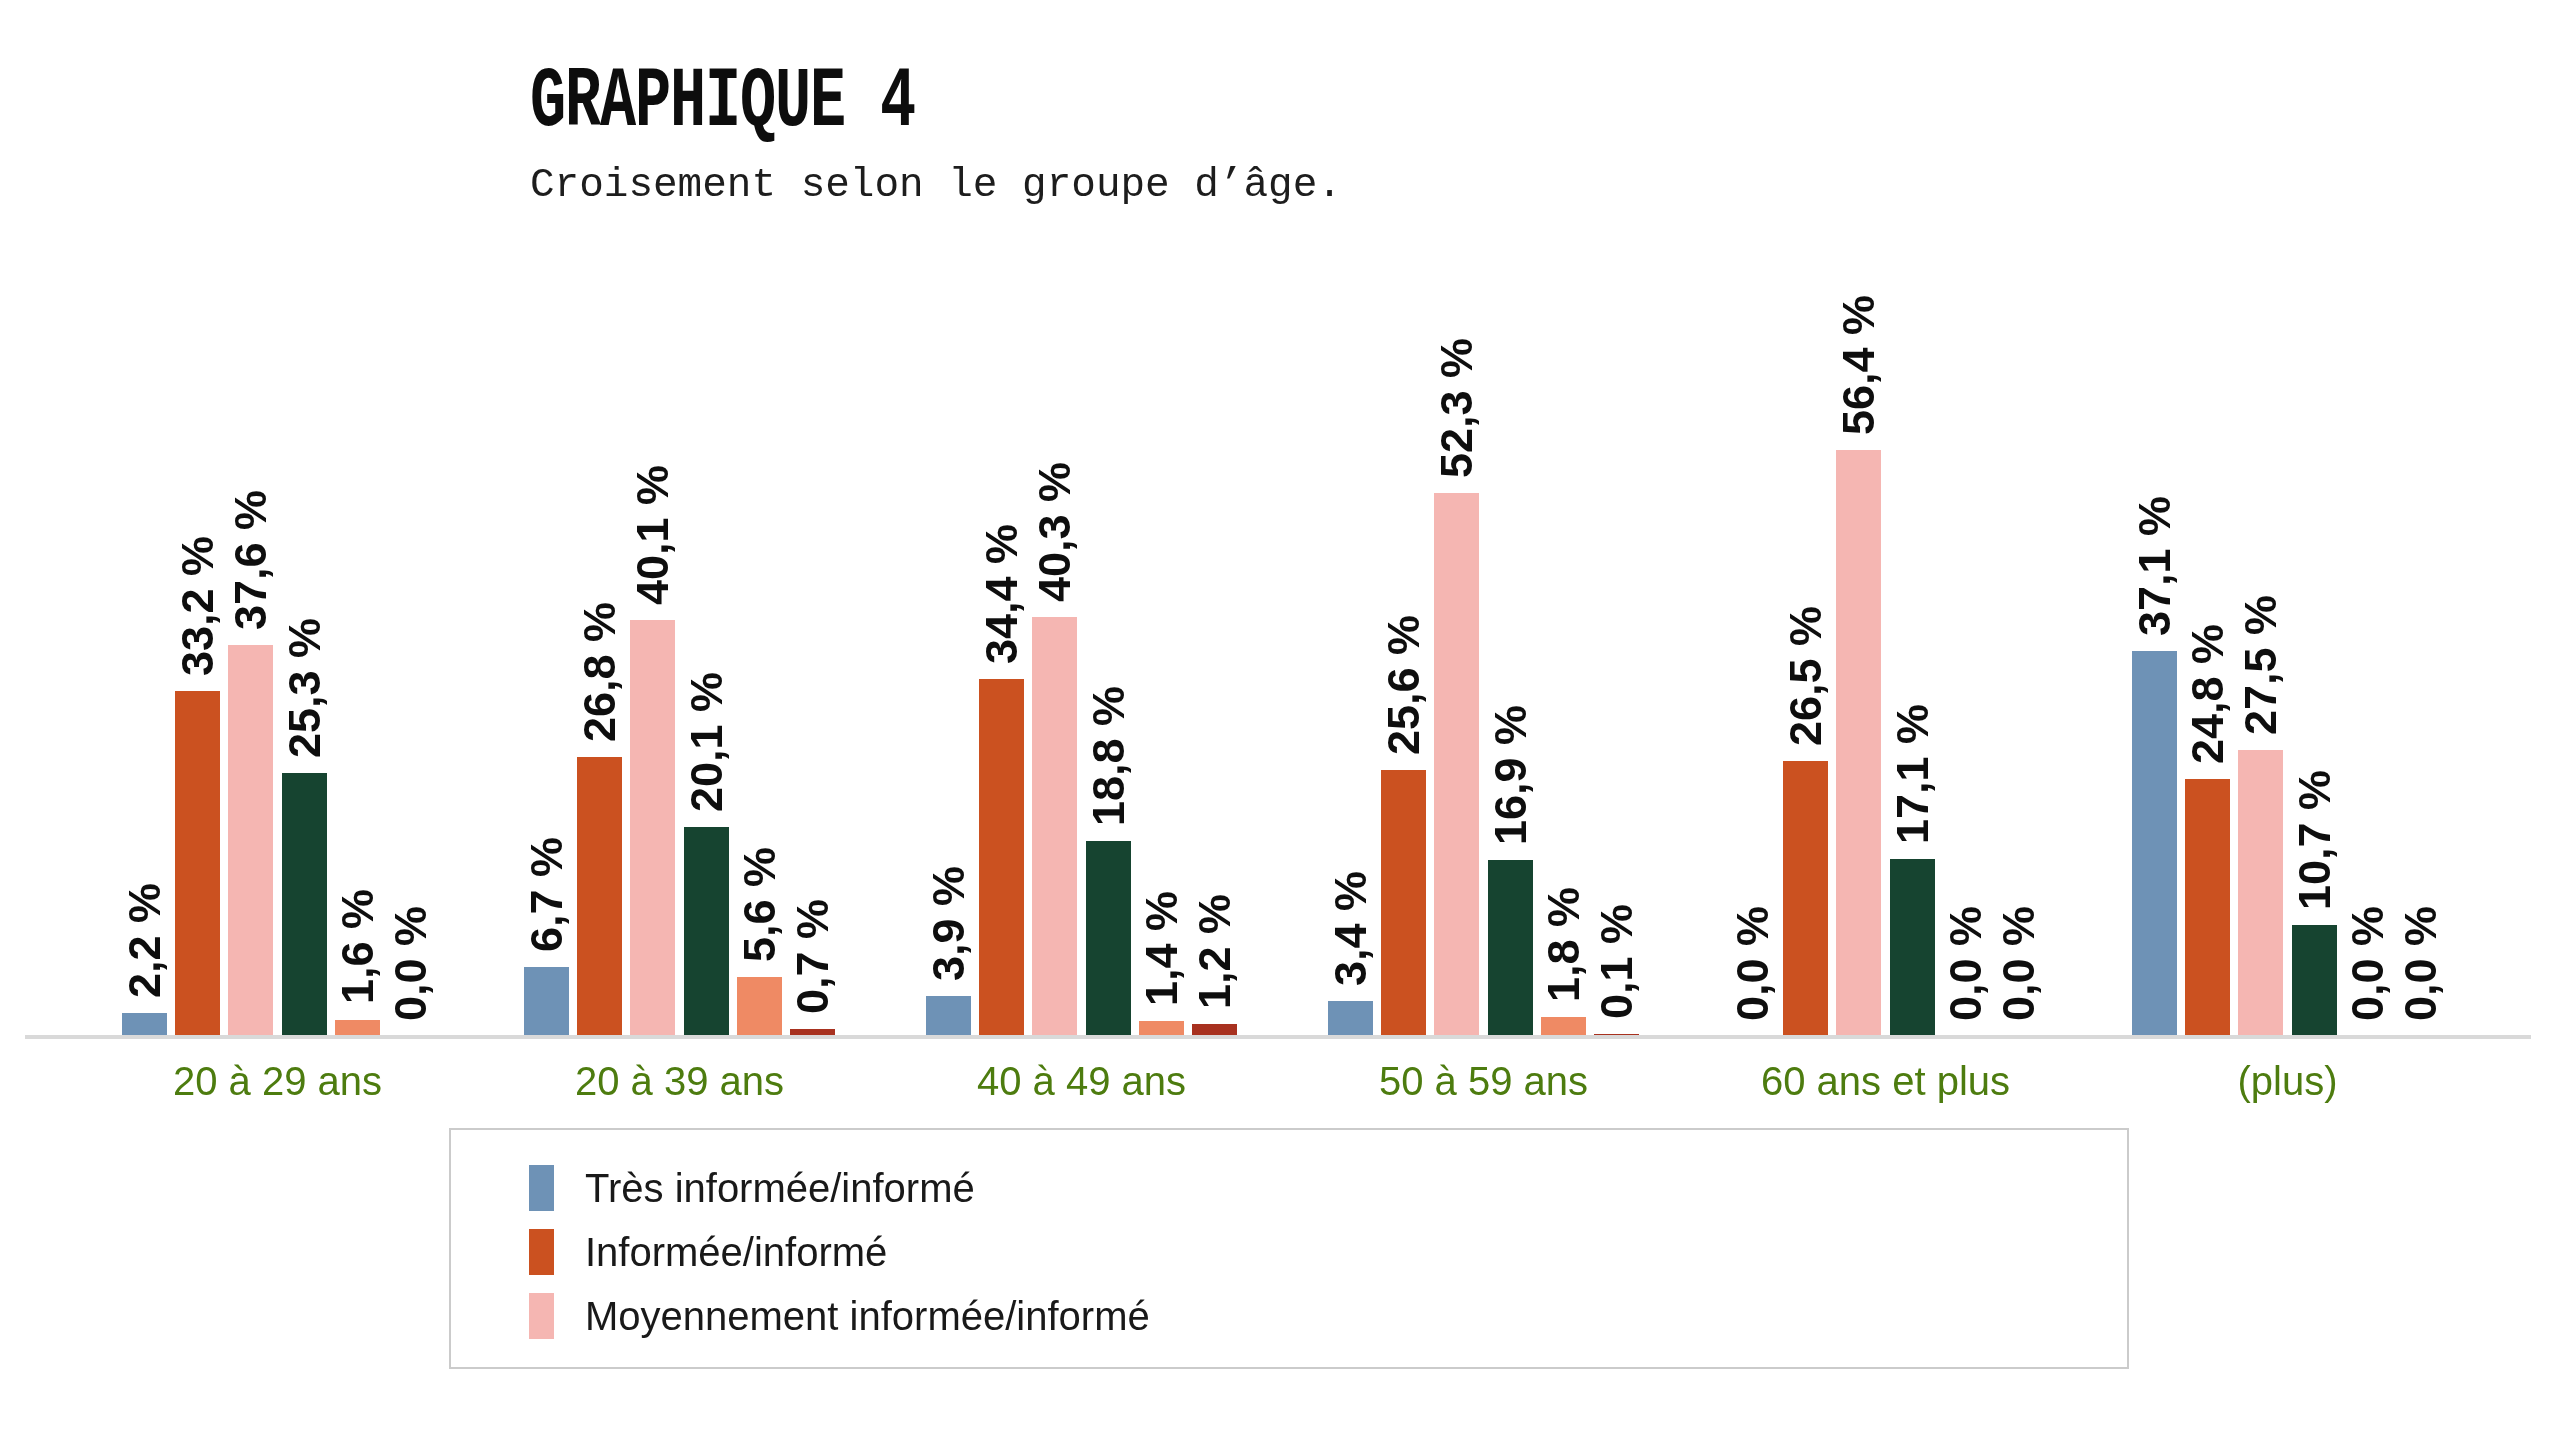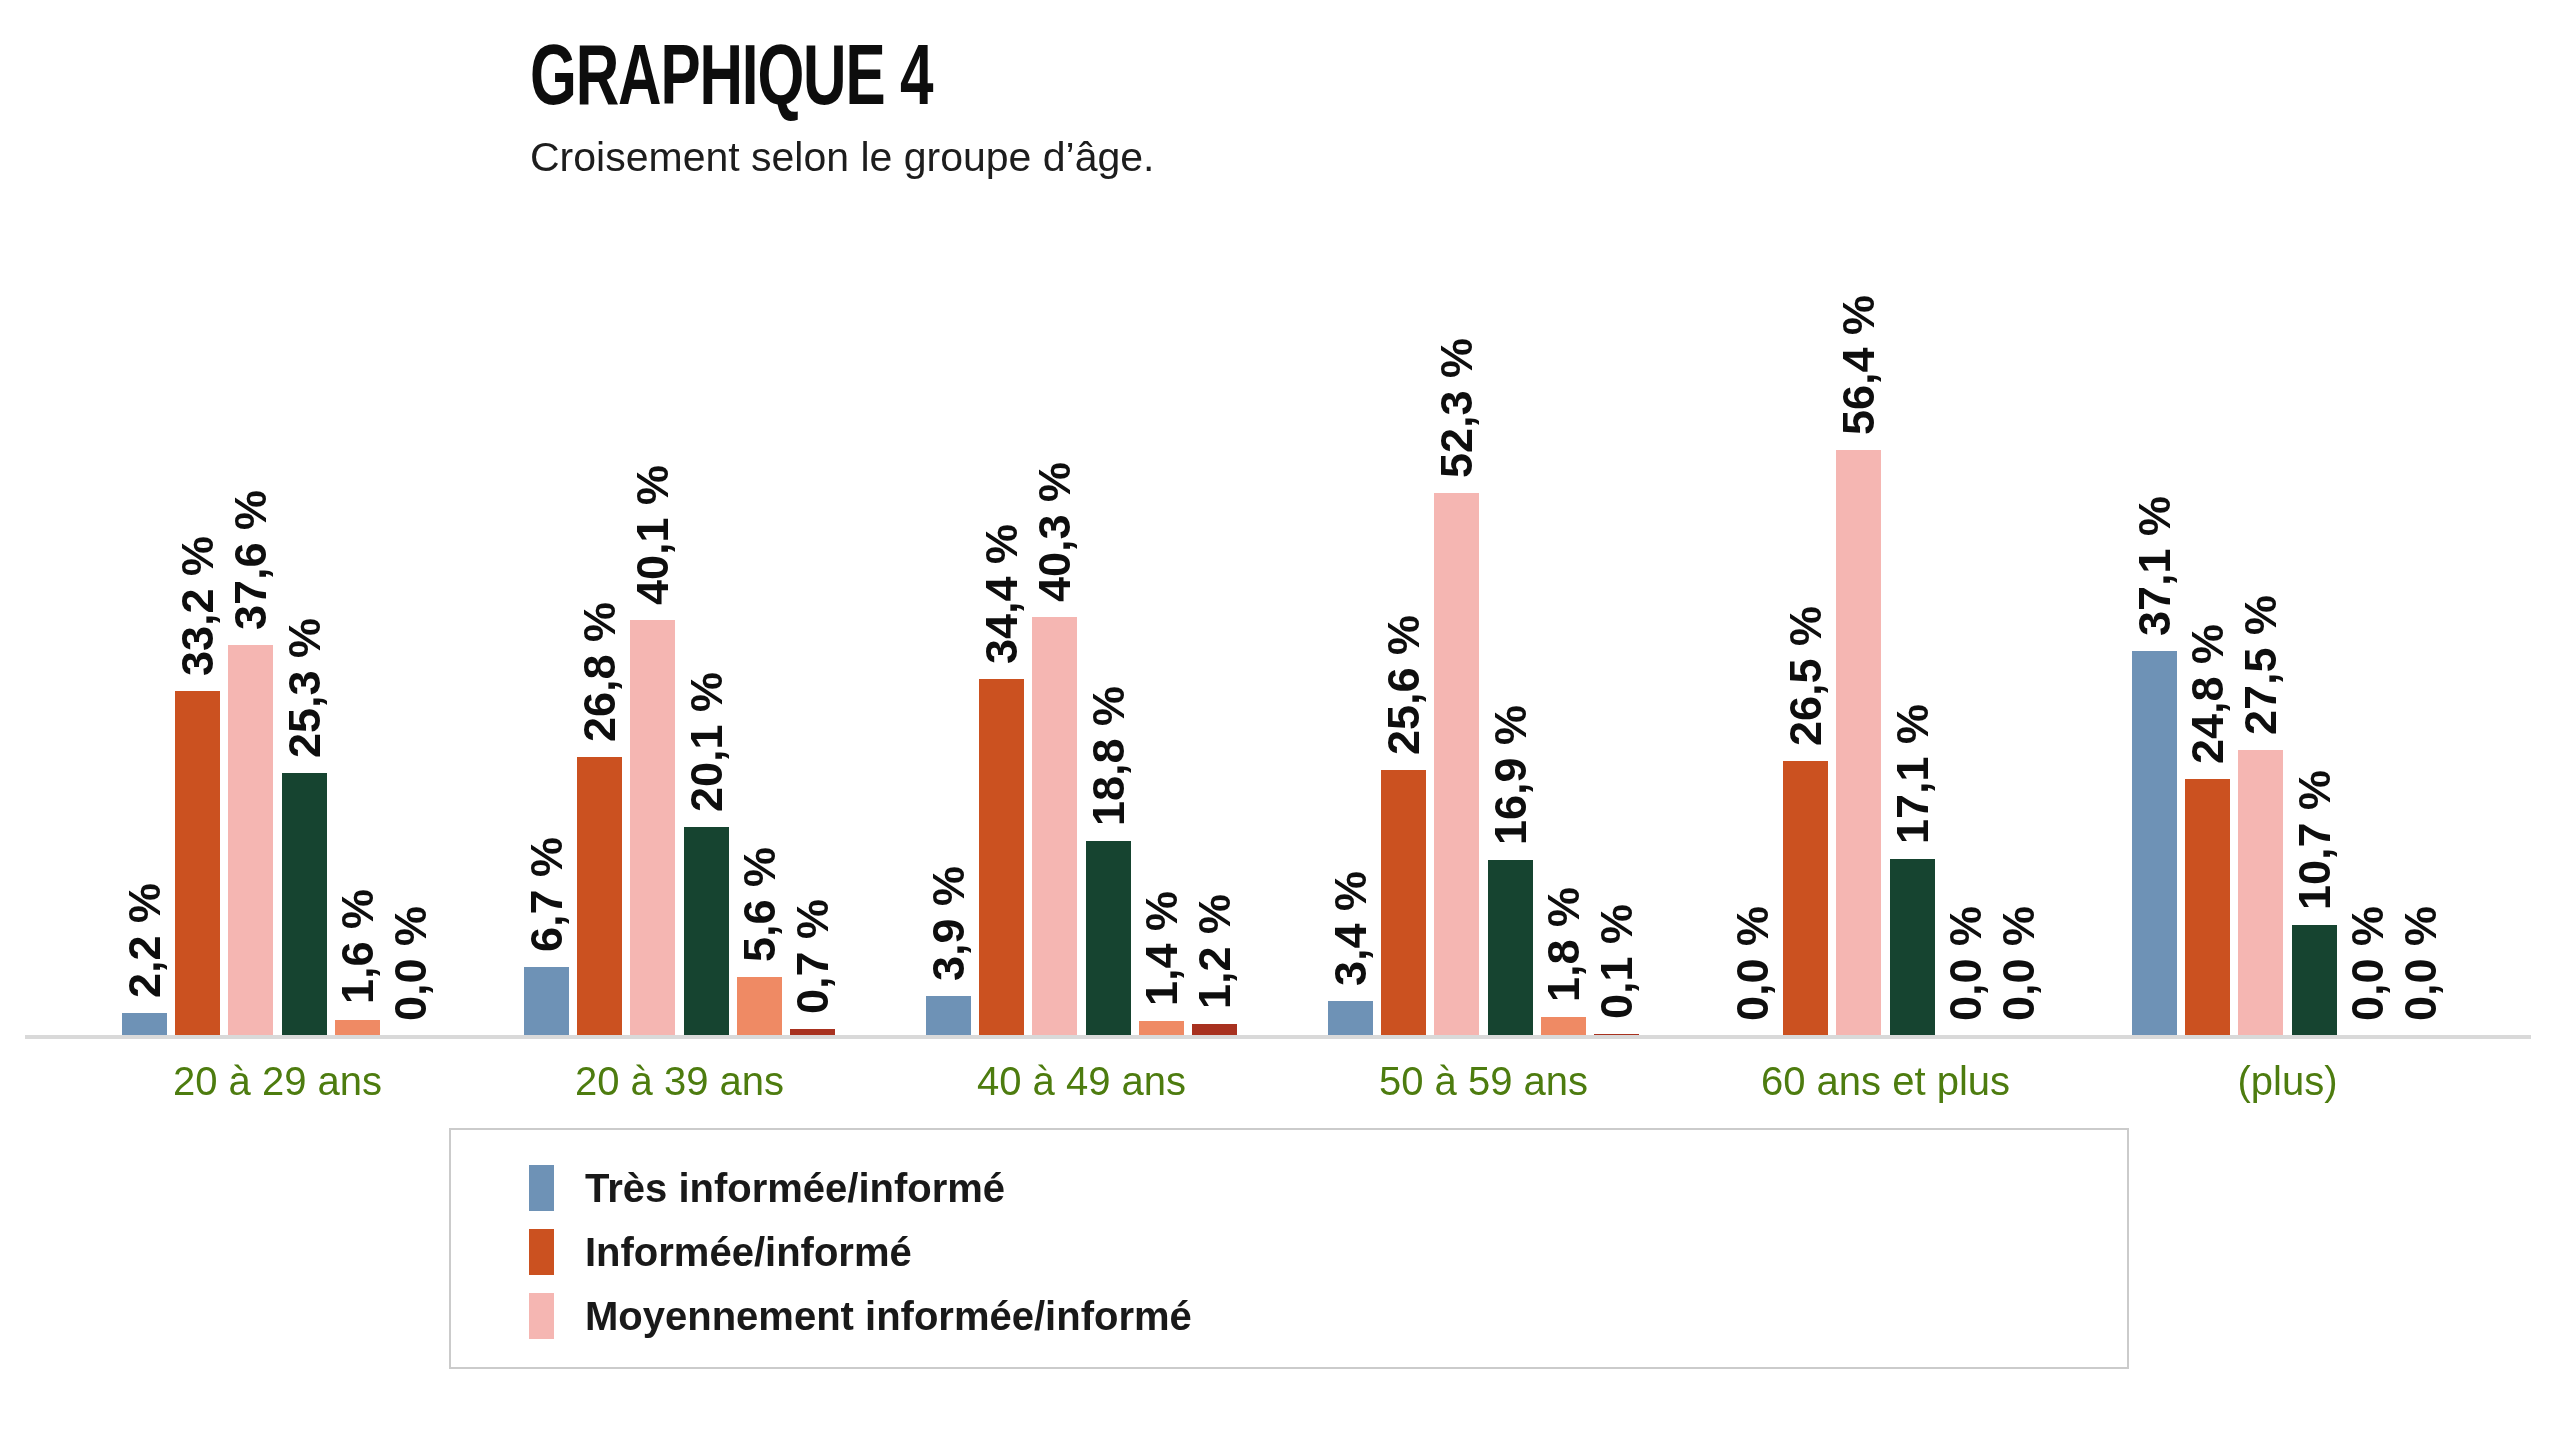--- a/index.html
+++ b/index.html
@@ -7,21 +7,21 @@
     position: relative;
     width: 2576px;
     height: 1443px;
     background: #ffffff;
     font-family: "Liberation Sans", sans-serif;
     overflow: hidden;
     color: #111111;
   }
 
   
-  .header { position: absolute; left: 530px; top: 31px; }
+  .header { position: absolute; left: 530px; top: 59px; font-family: Liberation Mono, monospace; }
   .title {
     font-size: 86px;
     font-weight: 800;
     letter-spacing: -1.6px;
     line-height: 1;
     color: #0d0d0d;
     display: inline-block;
     transform: scaleX(0.70);
     transform-origin: left bottom;
     white-space: nowrap;
@@ -97,21 +97,21 @@
     top: 1128px;
     width: 1680px;
     height: 241px;
     box-sizing: border-box;
     border: 2.5px solid #cbcbcb;
     background: #ffffff;
     display: flex;
     padding: 26px 0 0 78px;
   }
   .legend-col { display: flex; flex-direction: column; }
-  .legend-col.col-1 { width: 783px; font-weight: bold; }
+  .legend-col.col-1 { width: 783px; }
   .legend-item { display: flex; align-items: center; height: 64px; }
   .legend-swatch { width: 25px; height: 46px; margin-right: 31px; flex: 0 0 auto; }
   .legend-label { font-size: 40px; color: #191919; white-space: nowrap; }
 </style>
 </head>
 <body>
 
 <div class="page">
 
   <div class="header">

